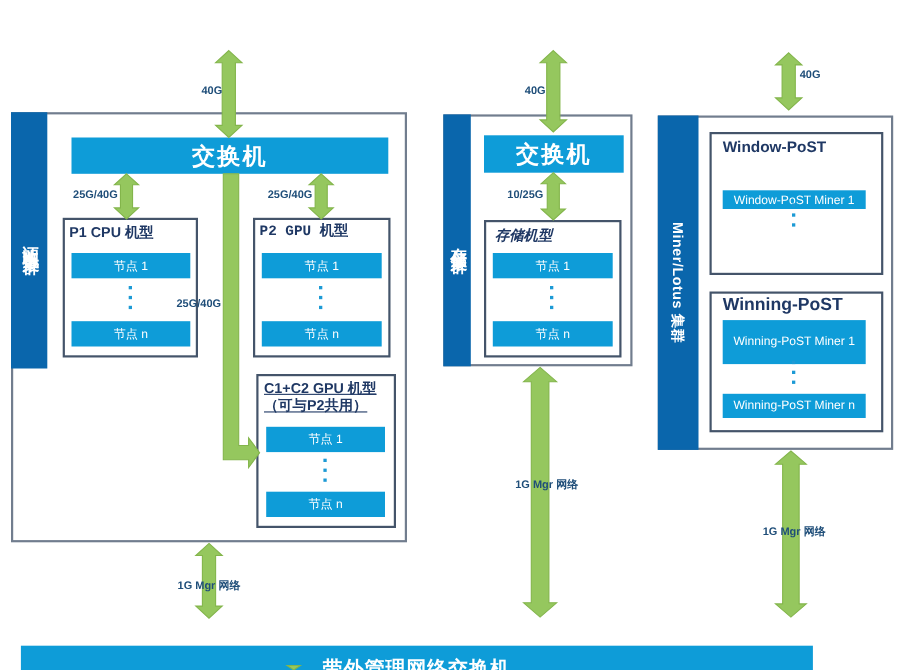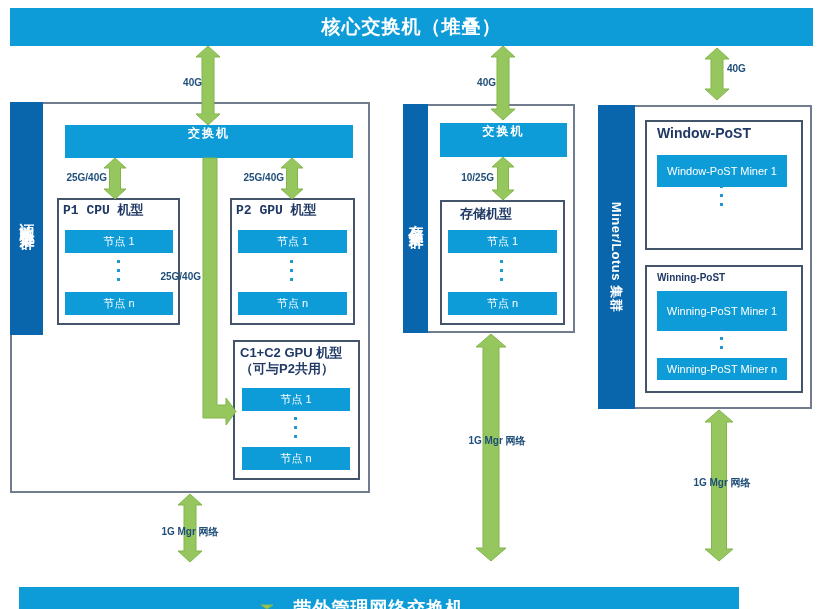--- a/index.html
+++ b/index.html
@@ -20,21 +20,21 @@
   .cluster-storage{left:403px;top:104px;width:172px;height:229px;}
   .cluster-miner{left:598px;top:105px;width:214px;height:304px;}
 
   .vbar{position:absolute;background:var(--darkblue);color:#fff;display:flex;align-items:center;justify-content:center;}
   .vbar-proving{left:10px;top:102px;width:33px;height:233px;}
   .vbar-storage{left:403px;top:104px;width:25px;height:229px;}
   .vbar-miner{left:598px;top:105px;width:37px;height:304px;}
   .vtext{writing-mode:vertical-rl;text-orientation:upright;font-size:15px;font-weight:bold;letter-spacing:3px;}
   .rtext{transform:rotate(90deg);white-space:nowrap;font-size:13px;font-weight:bold;letter-spacing:.5px;}
 
-  .switchbar{position:absolute;background:var(--cyan);color:#fff;display:flex;align-items:flex-start;justify-content:center;font-weight:bold;font-size:12px;letter-spacing:2px;}
+  .switchbar{position:absolute;background:var(--cyan);color:#fff;display:flex;align-items:center;justify-content:center;font-weight:bold;font-size:21px;letter-spacing:2px;}
   .switch-proving{left:65px;top:125px;width:288px;height:33px;}
   .switch-storage{left:440px;top:123px;width:127px;height:34px;}
 
   .machinebox{position:absolute;border:2px solid var(--innerborder);background:#fff;}
   .box-p1{left:57px;top:198px;width:123px;height:127px;}
   .box-p2{left:230px;top:198px;width:125px;height:127px;}
   .box-c1c2{left:233px;top:340px;width:127px;height:140px;}
   .box-storage{left:440px;top:200px;width:125px;height:125px;}
   .box-window{left:645px;top:120px;width:158px;height:130px;}
   .box-winning{left:645px;top:265px;width:158px;height:128px;}
@@ -49,23 +49,20 @@
   .lcenter{text-align:center;width:120px;}
 
   svg.arrows{position:absolute;left:0;top:0;z-index:5;pointer-events:none;}
   svg.arrows polygon, svg.arrows path{fill:var(--green);stroke:var(--greenline);stroke-width:1;}
 </style>
 </head>
 <body>
 
 <div class="stage">
 
-  <div class="bar top-bar">
-    <span>核心交换机（堆叠）</span>
-  </div>
 
   <svg class="arrows" width="822" height="609" viewBox="0 0 822 609">
     <polygon points="208,46 220,57 214,57 214,114 220,114 208,125 196,114 202,114 202,57 196,57"></polygon>
     <polygon points="503,46 515,57 509,57 509,109 515,109 503,120 491,109 497,109 497,57 491,57"></polygon>
     <polygon points="717,48 729,59 723,59 723,89 729,89 717,100 705,89 711,89 711,59 705,59"></polygon>
     <polygon points="115,158 126,168 120.5,168 120.5,189 126,189 115,199 104,189 109.5,189 109.5,168 104,168"></polygon>
     <polygon points="292,158 303,168 297.5,168 297.5,189 303,189 292,199 281,189 286.5,189 286.5,168 281,168"></polygon>
     <path d="M203,158 L217,158 L217,405 L226,405 L226,398 L236,411.5 L226,425 L226,418 L203,418 Z"></path>
     <polygon points="503,157 514,167 508.5,167 508.5,190 514,190 503,200 492,190 497.5,190 497.5,167 492,167"></polygon>
     <polygon points="190,494 202,505 196,505 196,551 202,551 190,562 178,551 184,551 184,505 178,505"></polygon>
@@ -76,85 +73,85 @@
 
   <div class="cluster cluster-proving"></div>
   <div class="vbar vbar-proving">
     <span class="vtext">证明机集群</span>
   </div>
   <div class="switchbar switch-proving">
     <span>交换机</span>
   </div>
 
   <div class="machinebox box-p1"></div>
-  <div class="boxtitle" style="left:63px;top:203px;font-family:Liberation Mono, monospace;">P1 CPU 机型</div>
+  <div class="boxtitle" style="left:63px;top:203px;">P1 CPU 机型</div>
   <div class="node" style="left:65px;top:230px;width:108px;height:23px;">节点 1</div>
   <div class="dots" style="left:117px;top:260px;">
       <i></i>
       <i></i>
       <i></i>
     </div>
   <div class="node" style="left:65px;top:292px;width:108px;height:23px;">节点 n</div>
 
   <div class="machinebox box-p2"></div>
   <div class="boxtitle" style="left:236px;top:203px;font-family:Liberation Mono, monospace;">P2 GPU 机型</div>
   <div class="node" style="left:238px;top:230px;width:109px;height:23px;">节点 1</div>
   <div class="dots" style="left:290px;top:260px;">
       <i></i>
       <i></i>
       <i></i>
     </div>
   <div class="node" style="left:238px;top:292px;width:109px;height:23px;">节点 n</div>
 
   <div class="machinebox box-c1c2"></div>
-  <div class="boxtitle" style="left:240px;top:345px;">
+  <div class="boxtitle" style="left:240px;top:345px;text-decoration:underline;">
     <div>C1+C2 GPU 机型</div>
     <div>（可与P2共用）</div>
   </div>
   <div class="node" style="left:242px;top:388px;width:108px;height:23px;">节点 1</div>
   <div class="dots" style="left:294px;top:417px;">
       <i></i>
       <i></i>
       <i></i>
     </div>
   <div class="node" style="left:242px;top:447px;width:108px;height:23px;">节点 n</div>
 
   <div class="cluster cluster-storage"></div>
   <div class="vbar vbar-storage">
     <span class="vtext">存储集群</span>
   </div>
   <div class="switchbar switch-storage">
     <span>交换机</span>
   </div>
   <div class="machinebox box-storage"></div>
-  <div class="boxtitle" style="left:460px;top:206px;">存储机型</div>
+  <div class="boxtitle" style="left:450px;top:206px;font-style:italic;">存储机型</div>
   <div class="node" style="left:448px;top:230px;width:109px;height:23px;">节点 1</div>
   <div class="dots" style="left:500px;top:260px;">
       <i></i>
       <i></i>
       <i></i>
     </div>
   <div class="node" style="left:448px;top:292px;width:109px;height:23px;">节点 n</div>
 
   <div class="cluster cluster-miner"></div>
   <div class="vbar vbar-miner">
     <span class="rtext">Miner/Lotus 集群</span>
   </div>
 
   <div class="machinebox box-window"></div>
   <div class="boxtitle" style="left:657px;top:125px;font-size:14px;">Window-PoST</div>
-  <div class="node" style="left:657px;top:155px;width:130px;height:32px;">Window-PoST Miner 1</div>
+  <div class="node" style="left:657px;top:173px;width:130px;height:17px;">Window-PoST Miner 1</div>
   <div class="dots" style="left:720px;top:185px;">
       <i></i>
       <i></i>
       <i></i>
     </div>
 
   <div class="machinebox box-winning"></div>
-  <div class="boxtitle" style="left:657px;top:270px;font-size:10px;">Winning-PoST</div>
+  <div class="boxtitle" style="left:657px;top:270px;font-size:16px;">Winning-PoST</div>
   <div class="node" style="left:657px;top:291px;width:130px;height:40px;">Winning-PoST Miner 1</div>
   <div class="dots" style="left:720px;top:328px;">
       <i></i>
       <i></i>
       <i></i>
     </div>
   <div class="node" style="left:657px;top:358px;width:130px;height:22px;">Winning-PoST Miner n</div>
 
   <div class="linklabel lright" style="left:142px;top:77px;">40G</div>
   <div class="linklabel lright" style="left:436px;top:77px;">40G</div>

